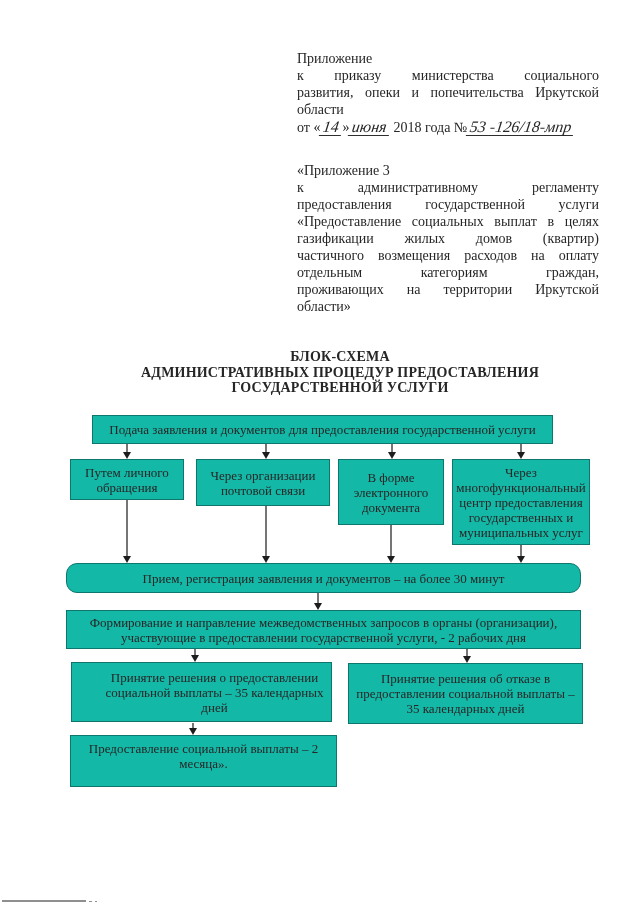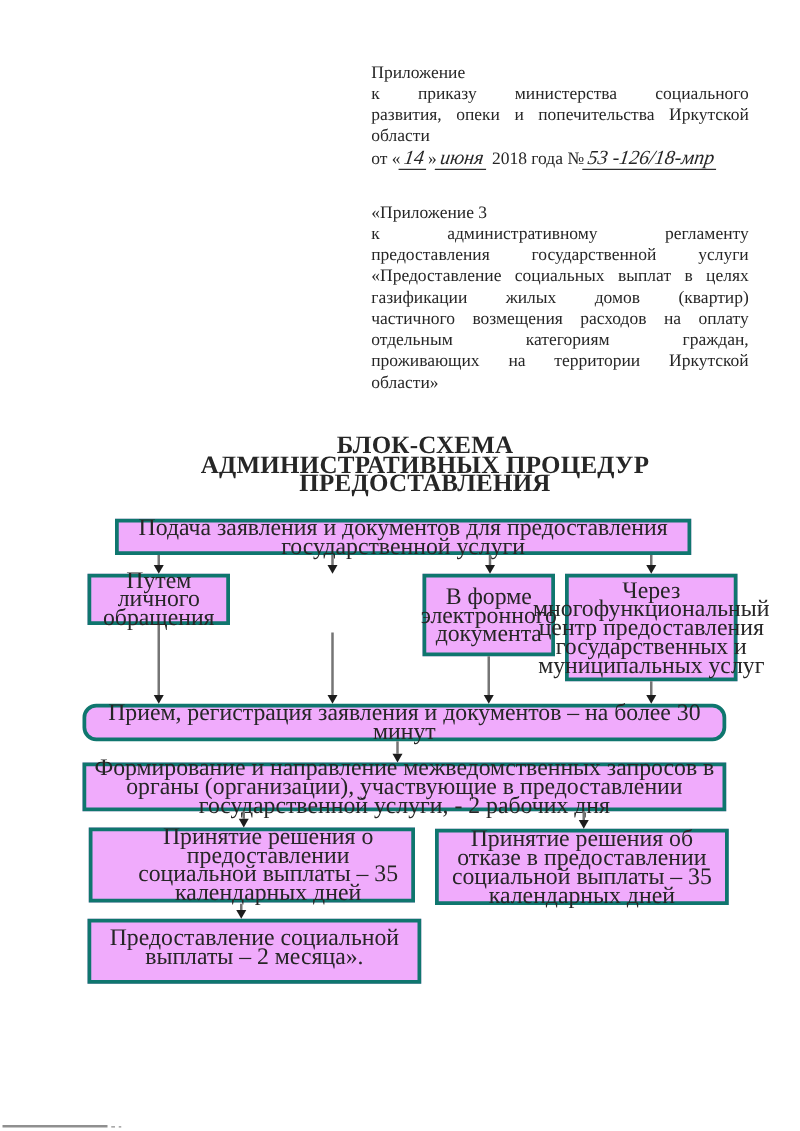--- a/index.html
+++ b/index.html
@@ -12,27 +12,27 @@
   .jline { text-align:justify; text-align-last:justify; }
   .lline { text-align:left; }
   .dateline { white-space:nowrap; margin-top:1px; height:22px; }
   .hw {
     display:inline-block; font-style:italic; font-size:16px; line-height:15px;
     border-bottom:1px solid #2e2e2e; transform:skewX(-8deg); padding:0 3px 1px 3px;
   }
   
   .title-block {
     position:absolute; left:90px; top:337px; width:500px; text-align:center;
-    font-weight:bold; font-size:20px; line-height:15.5px; letter-spacing:0.2px;
+    font-weight:bold; font-size:14px; line-height:15.5px; letter-spacing:0.2px;
   }
   
   .fbox {
-    position:absolute; border:3px solid #0f766e; background:#f0abfc;
+    position:absolute; border:1px solid #0f766e; background:#14b8a6;
     display:flex; align-items:center; justify-content:center; text-align:center;
-    font-size:19px; line-height:15px; padding:2px 6px; box-sizing:border-box;
+    font-size:13px; line-height:15px; padding:2px 6px; box-sizing:border-box;
   }
   .fbox.tight { padding:2px 3px; }
   .fbox.top-align { align-items:flex-start; padding-top:5px; }
   
   .arr { position:absolute; width:2px; background:#757575; }
   .arr::after {
     content:""; position:absolute; top:100%; left:-3px; width:0; height:0;
     border-left:4px solid transparent; border-right:4px solid transparent;
     border-top:7px solid #1d1d1d;
   }
@@ -62,25 +62,27 @@
     <div class="jline">газификации жилых домов (квартир)</div>
     <div class="jline">частичного возмещения расходов на оплату</div>
     <div class="jline">отдельным категориям граждан,</div>
     <div class="jline">проживающих на территории Иркутской</div>
     <div class="lline">области»</div>
   </div>
 
   <div class="title-block">
     <div>БЛОК-СХЕМА</div>
     <div>АДМИНИСТРАТИВНЫХ ПРОЦЕДУР ПРЕДОСТАВЛЕНИЯ</div>
+    <div>ГОСУДАРСТВЕННОЙ УСЛУГИ</div>
   </div>
 
   <div class="fbox" style="left:92px; top:403px; width:461px; height:29px;">Подача заявления и документов для предоставления государственной услуги</div>
 
   <div class="fbox" style="left:70px; top:447px; width:114px; height:41px;">Путем личного обращения</div>
+  <div class="fbox" style="left:196px; top:447px; width:134px; height:47px;">Через организации почтовой связи</div>
   <div class="fbox" style="left:338px; top:447px; width:106px; height:66px;">В форме электронного документа</div>
   <div class="fbox tight" style="left:452px; top:447px; width:138px; height:86px;">Через многофункциональный центр предоставления государственных и муниципальных услуг</div>
 
   <div class="fbox" style="left:66px; top:551px; width:515px; height:30px;border-radius:11px;">Прием, регистрация заявления и документов – на более 30 минут</div>
 
   <div class="fbox" style="left:66px; top:598px; width:515px; height:39px;">Формирование и направление межведомственных запросов в органы (организации), участвующие в предоставлении государственной услуги, - 2 рабочих дня</div>
 
   <div class="fbox" style="left:71px; top:650px; width:261px; height:60px;padding-left:32px;">Принятие решения о предоставлении социальной выплаты – 35 календарных дней</div>
   <div class="fbox" style="left:348px; top:651px; width:235px; height:61px;">Принятие решения об отказе в предоставлении социальной выплаты – 35 календарных дней</div>
 

